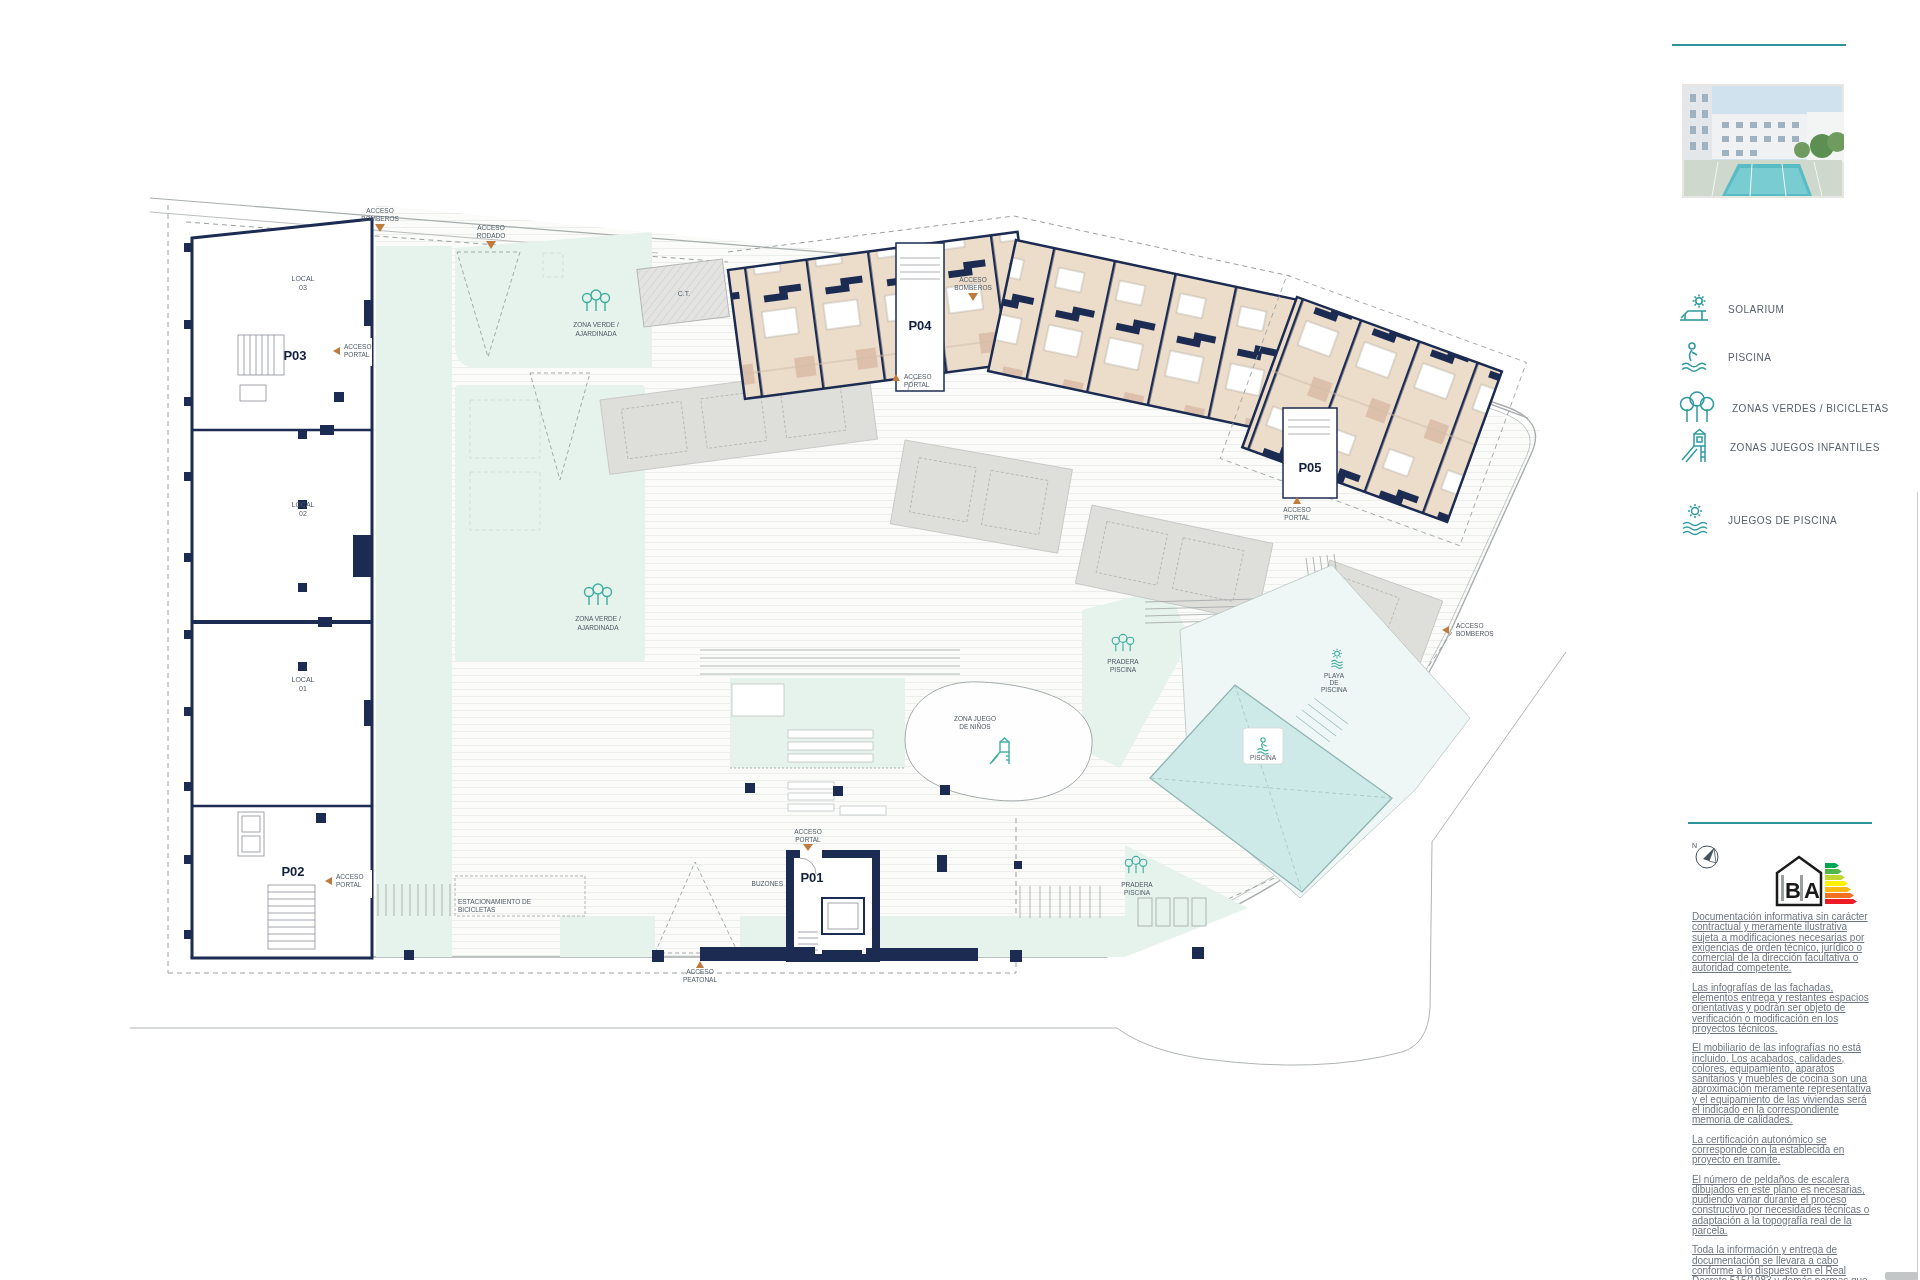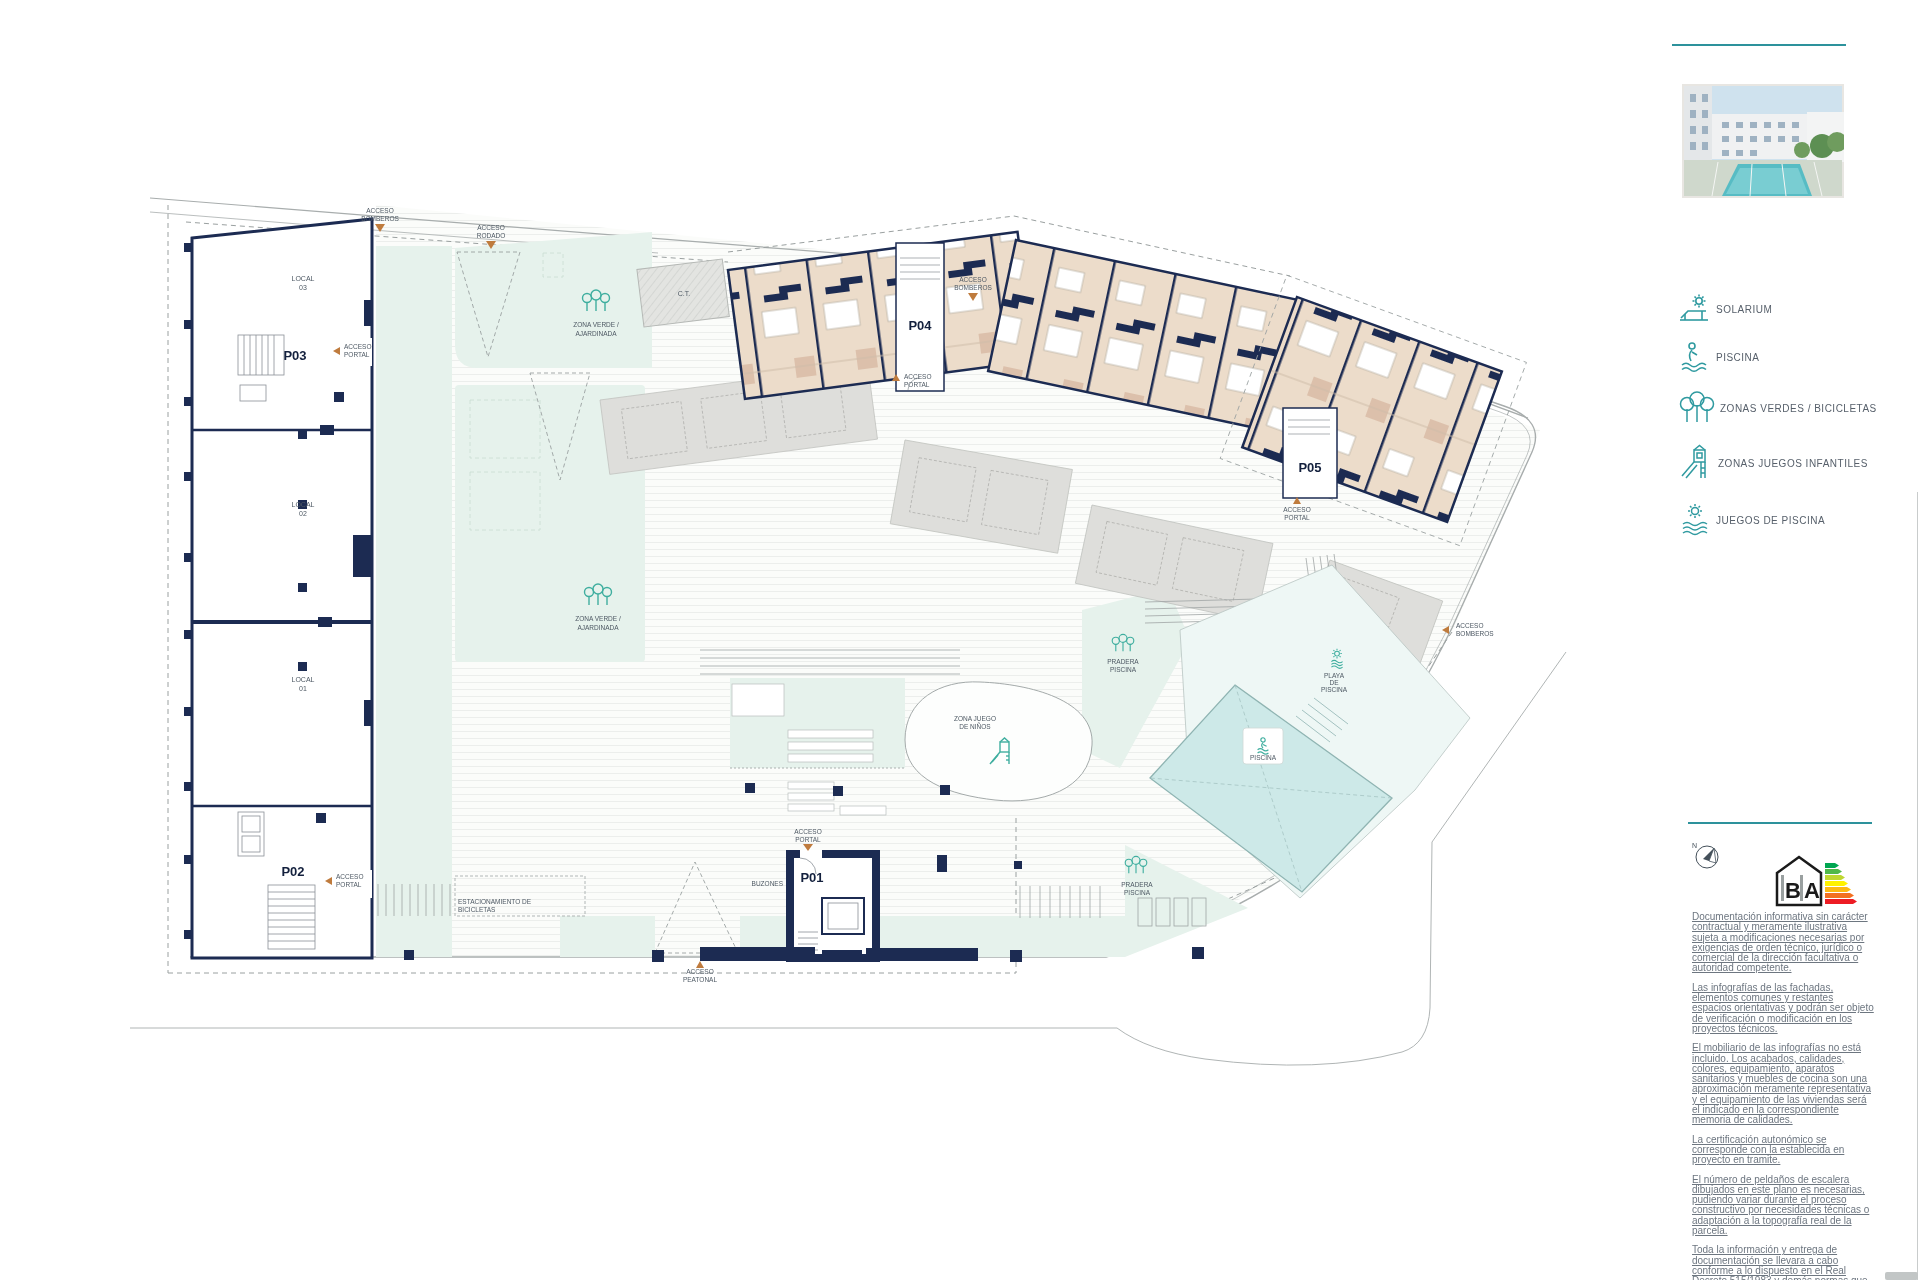--- a/index.html
+++ b/index.html
@@ -1,20 +1,20 @@
 <!DOCTYPE html>
 <html><head>
 <meta charset="utf-8">
 <style>
   html,body{margin:0;padding:0;background:#ffffff;}
   .stage{position:relative;width:1920px;height:1280px;background:#fff;overflow:hidden;
          font-family:"Liberation Sans",sans-serif;}
   .abs{position:absolute;}
   .tealline{background:#2d929c;height:2px;}
-  .legend-row{position:absolute;left:1678px;display:flex;align-items:center;gap:4px;}
+  .legend-row{position:absolute;left:1678px;display:flex;align-items:center;gap:16px;}
   .legend-row svg{flex:0 0 auto;}
   .legend-label{font-size:10px;letter-spacing:.5px;color:#57606b;}
   .disc{position:absolute;left:1692px;width:183px;color:#6d7680;font-size:10px;line-height:10.3px;text-decoration:underline;}
   .disc p{margin:0 0 9px 0;}
   .rightedge{position:absolute;left:1917px;top:492px;width:1px;height:788px;background:#c9cccc;}
   .grayblob{position:absolute;left:1885px;top:1272px;width:33px;height:8px;background:#c2c6c6;border-radius:2px;}
   text{font-family:"Liberation Sans",sans-serif;}
   .tny{font-size:6.5px;fill:#4d5863;}
   .tny2{font-size:7px;fill:#4d5863;}
   .plabel{font-size:13px;font-weight:bold;fill:#13203d;}
@@ -515,21 +515,21 @@
     <svg width="38" height="40" viewBox="0 0 38 40" stroke="#2f9aa0" fill="none" stroke-width="1.5">
       <circle cx="9" cy="16" r="6.5"></circle>
         <line x1="9" y1="21" x2="9" y2="34"></line>
       <circle cx="19" cy="11" r="7"></circle>
         <line x1="19" y1="17" x2="19" y2="34"></line>
       <circle cx="29" cy="16" r="6.5"></circle>
         <line x1="29" y1="21" x2="29" y2="34"></line>
     </svg>
     <span class="legend-label">ZONAS VERDES / BICICLETAS</span>
   </div>
-  <div class="legend-row" style="top:444px">
+  <div class="legend-row" style="top:428px">
     <svg width="36" height="38" viewBox="0 0 36 38" stroke="#2f9aa0" fill="none" stroke-width="1.5">
       <rect x="16" y="6" width="11" height="12"></rect>
       <path d="M16,6 L21.5,1.5 L27,6"></path>
       <rect x="19" y="9" width="5" height="5"></rect>
       <line x1="16" y1="18" x2="4" y2="32"></line>
         <line x1="19" y1="21" x2="8" y2="34"></line>
       <line x1="27" y1="18" x2="27" y2="34"></line>
         <line x1="23" y1="24" x2="27" y2="24"></line>
         <line x1="23" y1="29" x2="27" y2="29"></line>
       <line x1="23" y1="18" x2="23" y2="34"></line>
@@ -575,21 +575,21 @@
       <polygon points="52,22 68,22 72,24.5 68,27 52,27" fill="#bfd730"></polygon>
       <polygon points="52,28 71,28 75,30.5 71,33 52,33" fill="#fff200"></polygon>
       <polygon points="52,34 74,34 78,36.5 74,39 52,39" fill="#fdb913"></polygon>
       <polygon points="52,40 77,40 81,42.5 77,45 52,45" fill="#f37021"></polygon>
       <polygon points="52,46 80,46 84,48.5 80,51 52,51" fill="#ed1c24"></polygon>
     </g>
   </svg>
 
   <div class="disc" style="top:912px;">
     <p>Documentación informativa sin carácter contractual y meramente ilustrativa sujeta a modificaciones necesarias por exigencias de orden técnico, jurídico o comercial de la dirección facultativa o autoridad competente.</p>
-    <p>Las infografías de las fachadas, elementos comunes y restantes espacios orientativas y podrán ser objeto de verificación o modificación en los proyectos técnicos.</p>
+    <p>Las infografías de las fachadas, elementos entrega y restantes espacios orientativas y podrán ser objeto de verificación o modificación en los proyectos técnicos.</p>
     <p>El mobiliario de las infografías no está incluido. Los acabados, calidades, colores, equipamiento, aparatos sanitarios y muebles de cocina son una aproximación meramente representativa y el equipamiento de las viviendas será el indicado en la correspondiente memoria de calidades.</p>
     <p>La certificación autonómico se corresponde con la establecida en proyecto en tramite.</p>
     <p>El número de peldaños de escalera dibujados en este plano es necesarias, pudiendo variar durante el proceso constructivo por necesidades técnicas o adaptación a la topografía real de la parcela.</p>
     <p>Toda la información y entrega de documentación se llevara a cabo conforme a lo dispuesto en el Real Decreto 515/1983 y demás normas que pudieran complementarlo ya sean de carácter estatal o autonómico.</p>
   </div>
 
   <div class="rightedge"></div>
   <div class="grayblob"></div>
 
 </div>

